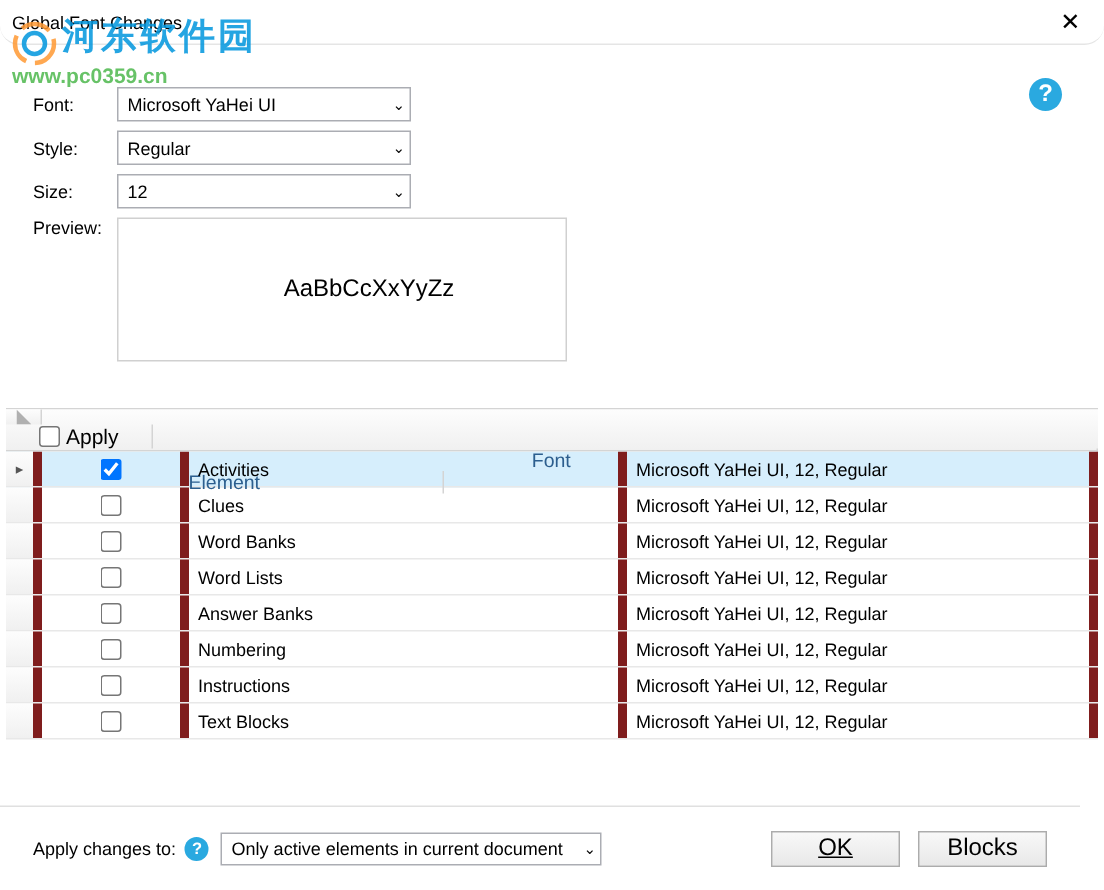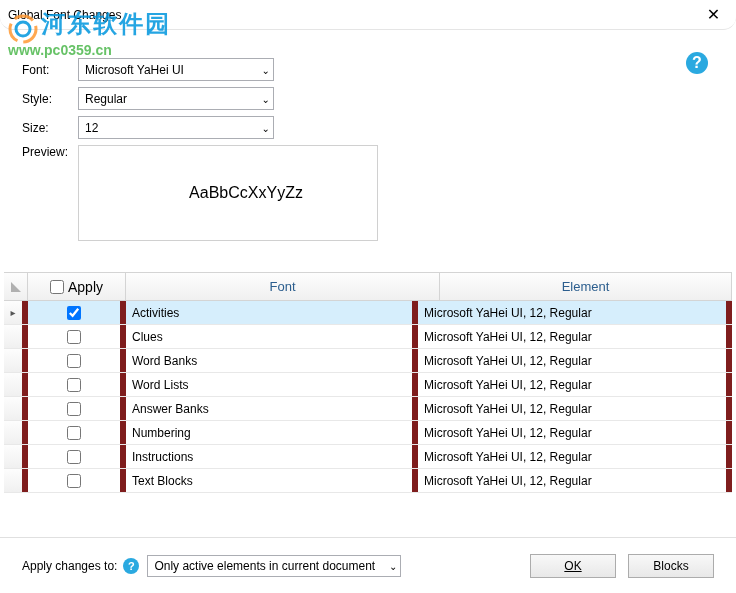--- a/index.html
+++ b/index.html
@@ -17,43 +17,43 @@
 .select-wrap { position: relative; display: inline-block; }
 .select { height: 23px; border: 1px solid #abadb3; background: #fff; padding: 2px 22px 2px 6px; font-size: 12px; font-family: inherit; appearance: none; cursor: pointer; }
 .select-arrow { position: absolute; right: 4px; top: 50%; transform: translateY(-50%); pointer-events: none; font-size: 10px; color: #000; }
 .select-font { width: 196px; }
 .select-style { width: 196px; }
 .select-size { width: 196px; }
 .preview-row { display: flex; margin-top: 4px; }
 .preview-box { border: 1px solid #d0d0d0; width: 300px; height: 96px; margin-left: 0; display: flex; align-items: center; justify-content: center; font-family: "Microsoft YaHei UI", sans-serif; font-size: 16px; padding-left: 36px; }
 .help-icon { position: absolute; right: 28px; top: 52px; width: 22px; height: 22px; border-radius: 50%; background: #2aa9e0; color: #fff; display: flex; align-items: center; justify-content: center; font-weight: bold; font-size: 16px; cursor: pointer; }
 .grid-area { position: absolute; top: 272px; left: 4px; right: 4px; height: 245px; border-top: 1px solid #d4d4d4; }
-.grid-header { display: flex; height: 28px; background: linear-gradient(#fdfdfd, #f0f0f0); border-bottom: 1px solid #d4d4d4; }
+.grid-header { display: flex; height: 28px; background: linear-gradient(#fdfdfd, #f0f0f0); border-bottom: 1px solid #d4d4d4; flex-direction: column; }
 .grid-header-cell { border-right: 1px solid #d4d4d4; display: flex; align-items: center; justify-content: center; color: #2c5e8e; font-size: 13px; }
 .col-indicator { width: 24px; background: linear-gradient(#fdfdfd, #f0f0f0); }
 .col-apply { width: 98px; }
 .col-element { width: 292px; }
 .col-font { flex: 1; }
 .grid-body { overflow-y: scroll; height: 216px; }
 .grid-row { display: flex; height: 24px; border-bottom: 1px solid #e8e8e8; align-items: center; }
 .grid-row.selected { background: #d6eefc; }
 .grid-row.selected .cell-indicator::before { content: "▸"; color: #555; font-size: 10px; }
 .cell { border-right: 6px solid #7f1d1d; height: 100%; display: flex; align-items: center; padding: 0 6px; font-size: 12px; }
 .cell-indicator { width: 24px; background: linear-gradient(#fdfdfd, #f0f0f0); justify-content: center; padding: 0; }
 .cell-apply { width: 98px; justify-content: center; padding: 0; }
 .cell-element { width: 292px; }
 .cell-font { flex: 1; }
 .apply-checkbox { width: 14px; height: 14px; cursor: pointer; }
 .header-apply-label { display: flex; align-items: center; gap: 4px; font-size: 14px; color: #000; }
-.footer { position: absolute; bottom: 0; left: 0; right: 0; height: 56px; border-top: 1px solid #e0e0e0; display: flex; align-items: center; padding: 0 22px; }
+.footer { position: absolute; bottom: 0; left: 0; right: 16px; height: 56px; border-top: 1px solid #e0e0e0; display: flex; align-items: center; padding: 0 22px; }
 .footer-label { font-size: 12px; margin-right: 6px; }
 .footer-help { width: 16px; height: 16px; border-radius: 50%; background: #2aa9e0; color: #fff; display: inline-flex; align-items: center; justify-content: center; font-size: 11px; font-weight: bold; margin-right: 8px; cursor: pointer; }
 .footer-select { width: 254px; height: 22px; }
 .footer-buttons { margin-left: auto; display: flex; gap: 12px; }
-.btn { width: 86px; height: 24px; border: 1px solid #acacac; background: linear-gradient(#f8f8f8, #e8e8e8); font-size: 12px; cursor: pointer; font-family: inherit; }
+.btn { width: 86px; height: 24px; border: 1px solid #acacac; background: linear-gradient(#f8f8f8, #e8e8e8); font-size: 16px; cursor: pointer; font-family: inherit; }
 .btn-ok { text-decoration: underline; }
 </style>
 </head>
 <body>
 
 <div class="titlebar">
   <span class="titlebar-text">Global Font Changes</span>
   <div class="close-btn">✕</div>
 </div>
 

